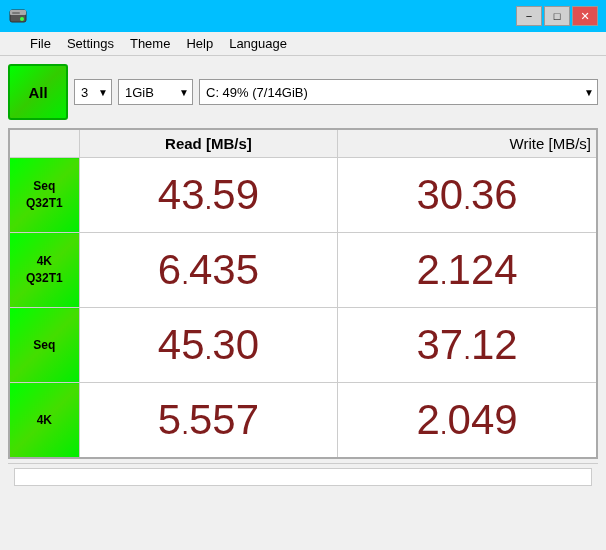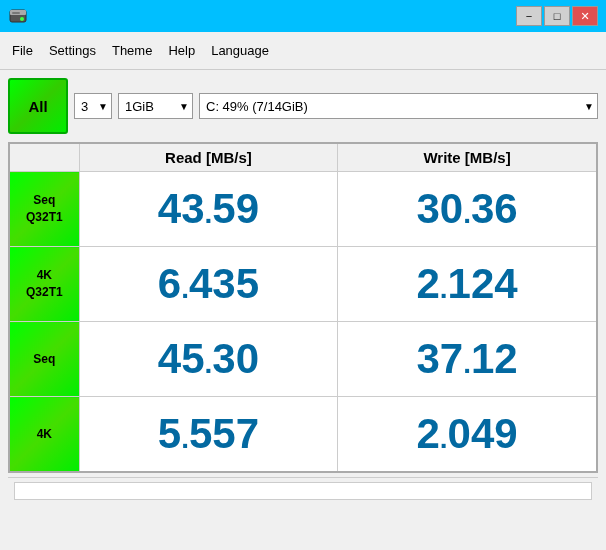--- a/index.html
+++ b/index.html
@@ -52,22 +52,22 @@
     .title-btn.close {
       background: #e05050;
       color: white;
     }
 
     
     .menu-bar {
       background: #f0f0f0;
       display: flex;
       align-items: center;
-      height: 38px;
-      padding: 0 4px;
+      height: 24px;
+      padding: 0 22px;
       border-bottom: 1px solid #ccc;
     }
     .menu-item {
       padding: 2px 8px;
       font-size: 13px;
       cursor: pointer;
       color: #000;
     }
 
     
@@ -162,22 +162,22 @@
       text-align: center;
       vertical-align: middle;
       height: 72px;
       font-size: 13px;
       background: white;
       border: 1px solid #ccc;
     }
 
     .value-large {
       font-size: 42px;
-      font-weight: bold;
-      color: #0369a1;
+      font-weight: normal;
+      color: #7f1d1d;
       line-height: 1;
     }
 
     
     .status-bar {
       height: 26px;
       background: #f0f0f0;
       border-top: 1px solid #ccc;
       margin-top: 4px;
       display: flex;
@@ -251,21 +251,21 @@
       </select>
       <span class="select-arrow">▼</span>
     </div>
   </div>
 
   <table class="results-table">
     <thead>
       <tr class="header-row">
         <td style="width:70px; background:#f0f0f0;"></td>
         <td style="font-size:15px; font-weight:bold; text-align:center; padding:5px;">Read [MB/s]</td>
-        <td style="font-size:15px; font-weight:bold; text-align:center; padding:5px;">Write [MB/s]</td>
+        <td style="font-size:15px; font-weight:normal; text-align:right; padding:5px;">Write [MB/s]</td>
       </tr>
     </thead>
     <tbody>
 
       <tr>
         <td class="label-cell" style="line-height:1.4;">
           <div>Seq<br>Q32T1</div>
         </td>
         <td class="value-cell">
           <span class="value-large">43<span style="font-size:28px;">.</span>59</span>

